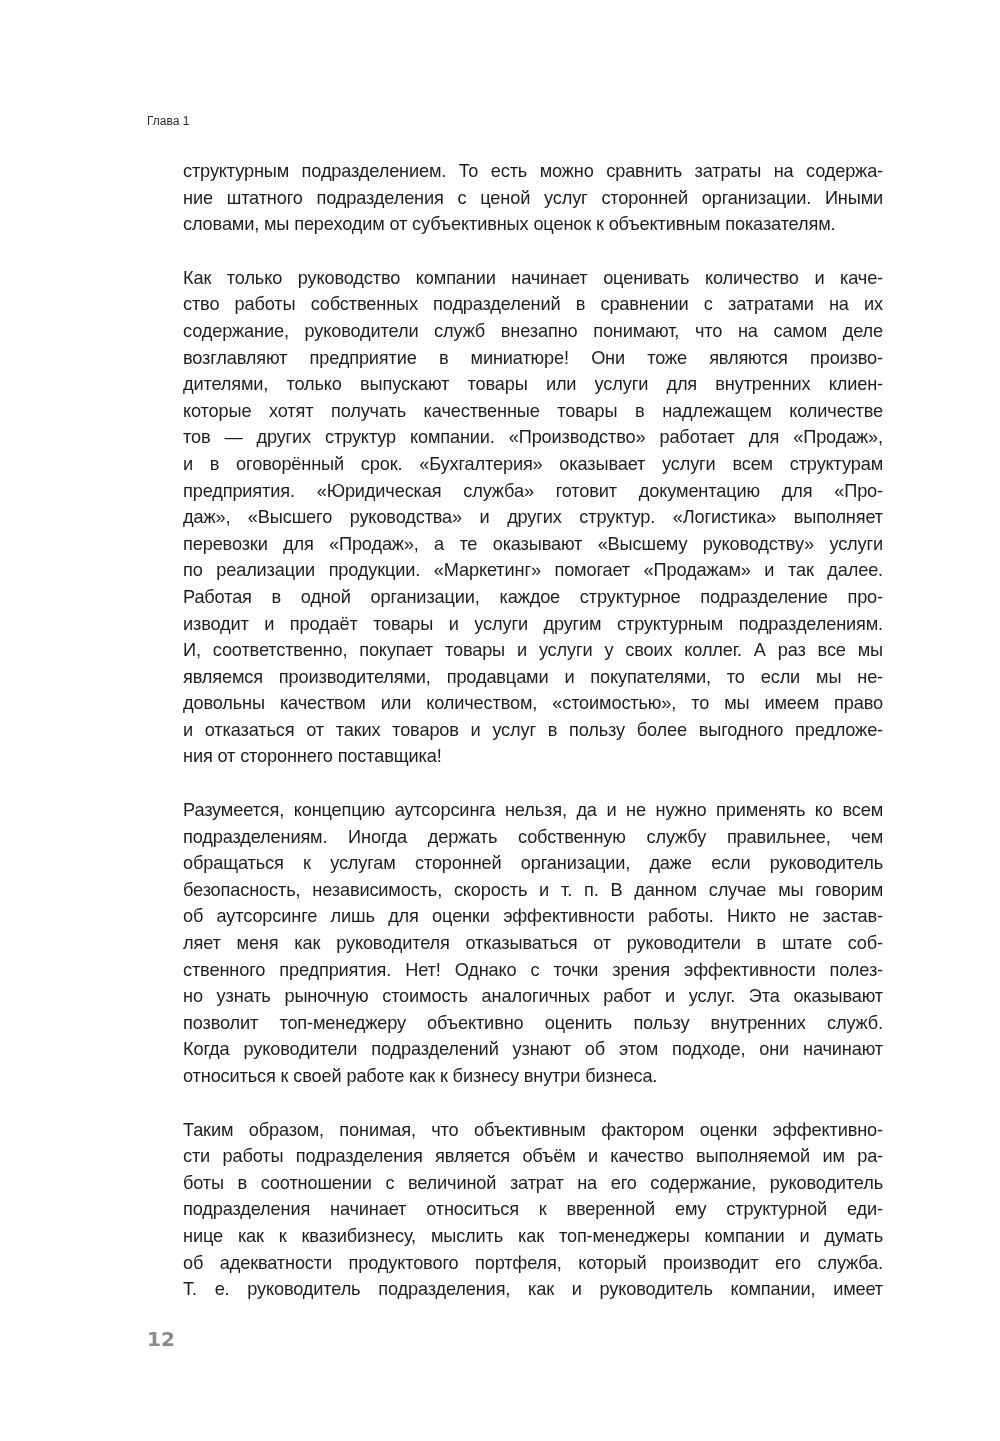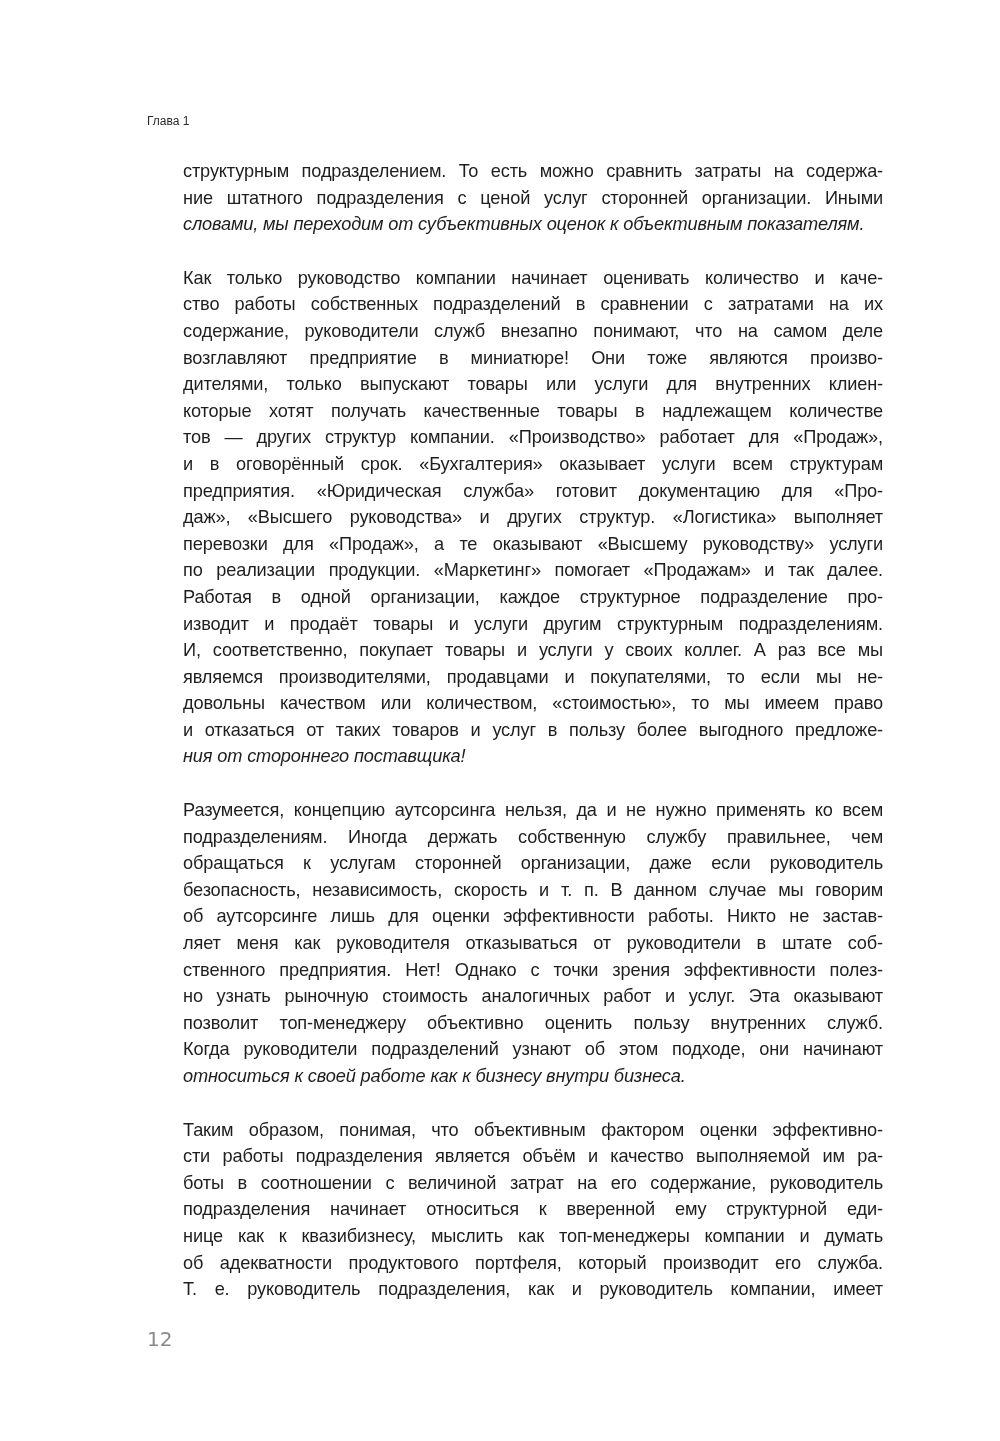--- a/index.html
+++ b/index.html
@@ -3,24 +3,24 @@
 <meta charset="utf-8">
 <style>
   html, body { margin: 0; padding: 0; background: #ffffff; }
   body { width: 1000px; height: 1441px; position: relative; overflow: hidden;
          font-family: "Liberation Sans", "DejaVu Sans", sans-serif; color: #1e1e1e; }
   .running-head { position: absolute; left: 147px; top: 114px; font-size: 12px; color: #2a2a2a; }
   .body-text { position: absolute; left: 168px; top: 158px; width: 700px; margin-left: 15px; }
   .para { margin: 0 0 27px 0; }
   .line { display: block; font-size: 18.2px; line-height: 26.6px; height: 26.6px;
           white-space: nowrap; text-align: justify; text-align-last: justify; letter-spacing: -0.15px; }
-  .line.last { text-align-last: left; font-style: italic; }
+  .line.last { text-align-last: left; }
   b { font-weight: 400; }
   .folio { position: absolute; left: 147px; top: 1327px; font-size: 20px; color: #8a8a8a;
-           font-family: "DejaVu Sans", sans-serif; font-weight: 400; }
+           font-family: "DejaVu Sans", sans-serif; font-weight: 700; }
 </style>
 </head>
 <body>
 
 <div class="running-head">Глава 1</div>
 
 <div class="body-text">
 
   <div class="para">
     <span class="line">структурным подразделением. То есть можно сравнить затраты на содержа-</span>

